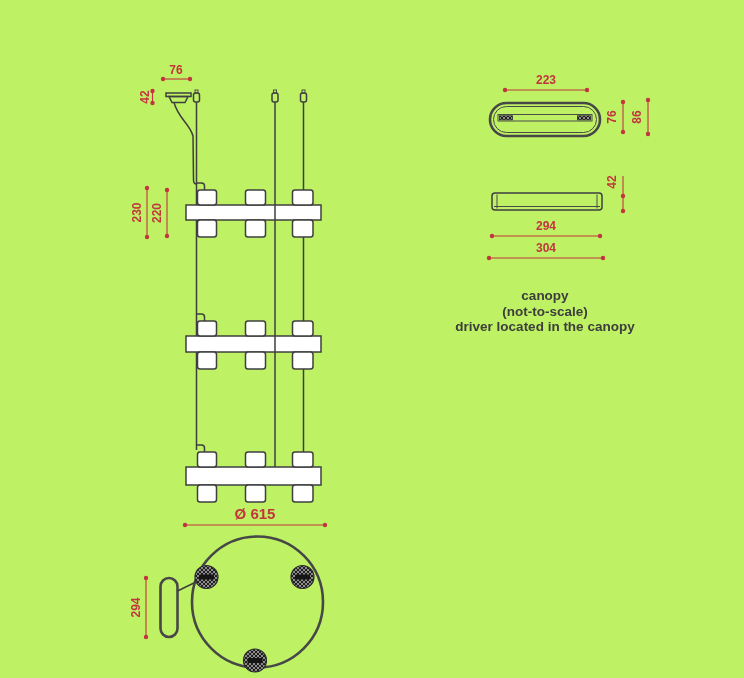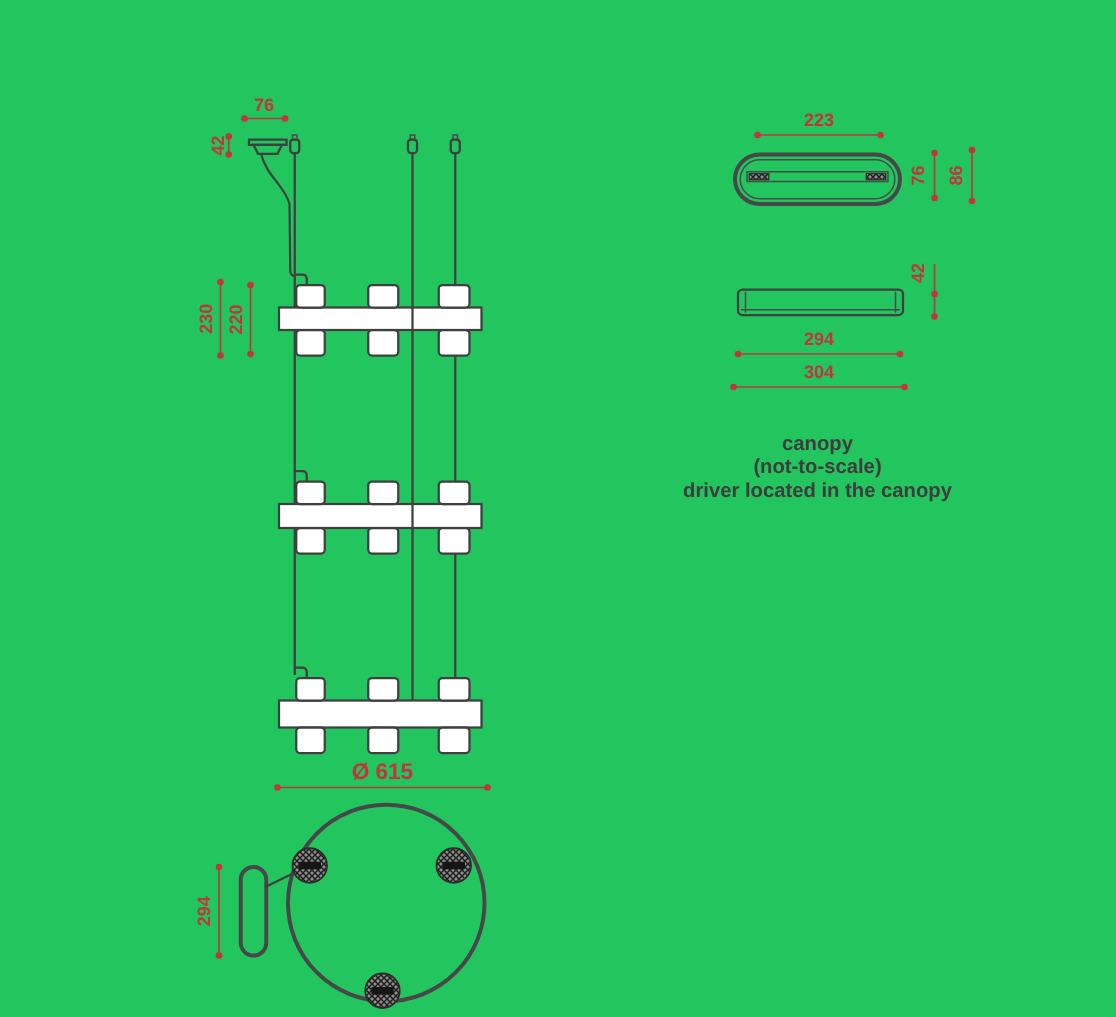--- a/index.html
+++ b/index.html
@@ -1,17 +1,17 @@
 <!DOCTYPE html>
 <html><head>
 <meta charset="utf-8">
 <style>
   html,body{margin:0;padding:0;background:#ffffff;}
   body{width:744px;height:678px;overflow:hidden;font-family:"Liberation Sans","DejaVu Sans",sans-serif;}
-  .stage{position:relative;width:744px;height:678px;background:#22c55e;}
+  .stage{position:relative;width:744px;height:678px;background:#bef264;}
   svg{display:block;}
   .dim-text{fill:#c2353f;font-weight:700;font-size:12px;font-family:"Liberation Sans","DejaVu Sans",sans-serif;}
   .dim-text-lg{fill:#c2353f;font-weight:700;font-size:15px;font-family:"Liberation Sans","DejaVu Sans",sans-serif;}
   .caption-text{fill:#3d3d3d;font-weight:600;font-size:13.5px;font-family:"Liberation Sans","DejaVu Sans",sans-serif;}
   .dline{stroke:#c2353f;stroke-width:1.1;fill:none;}
   .ddot{fill:#c2353f;stroke:none;}
   .ln{stroke:#3f3f3f;stroke-width:1.5;fill:none;}
   .lnthin{stroke:#4a4a4a;stroke-width:1;fill:none;}
   .lnthick{stroke:#474747;stroke-width:2.6;fill:none;}
   .wfill{fill:#ffffff;stroke:#3f3f3f;stroke-width:1.5;}

